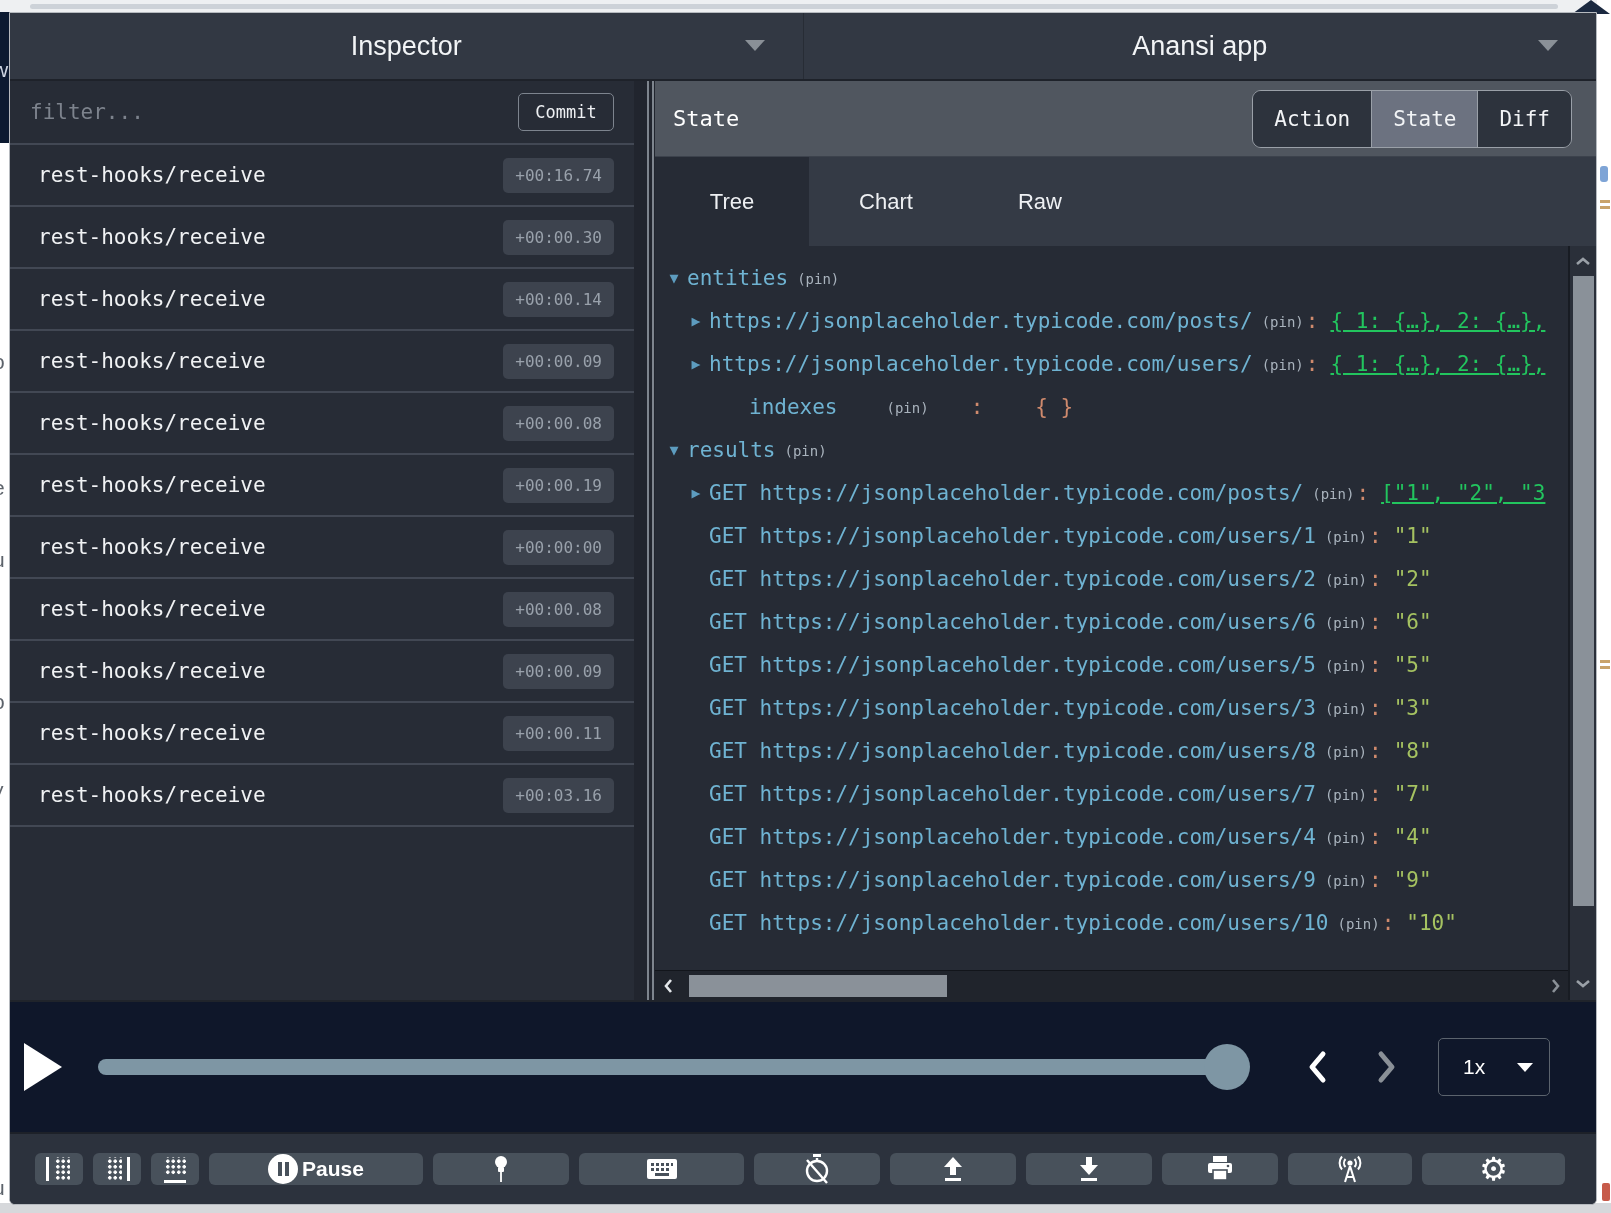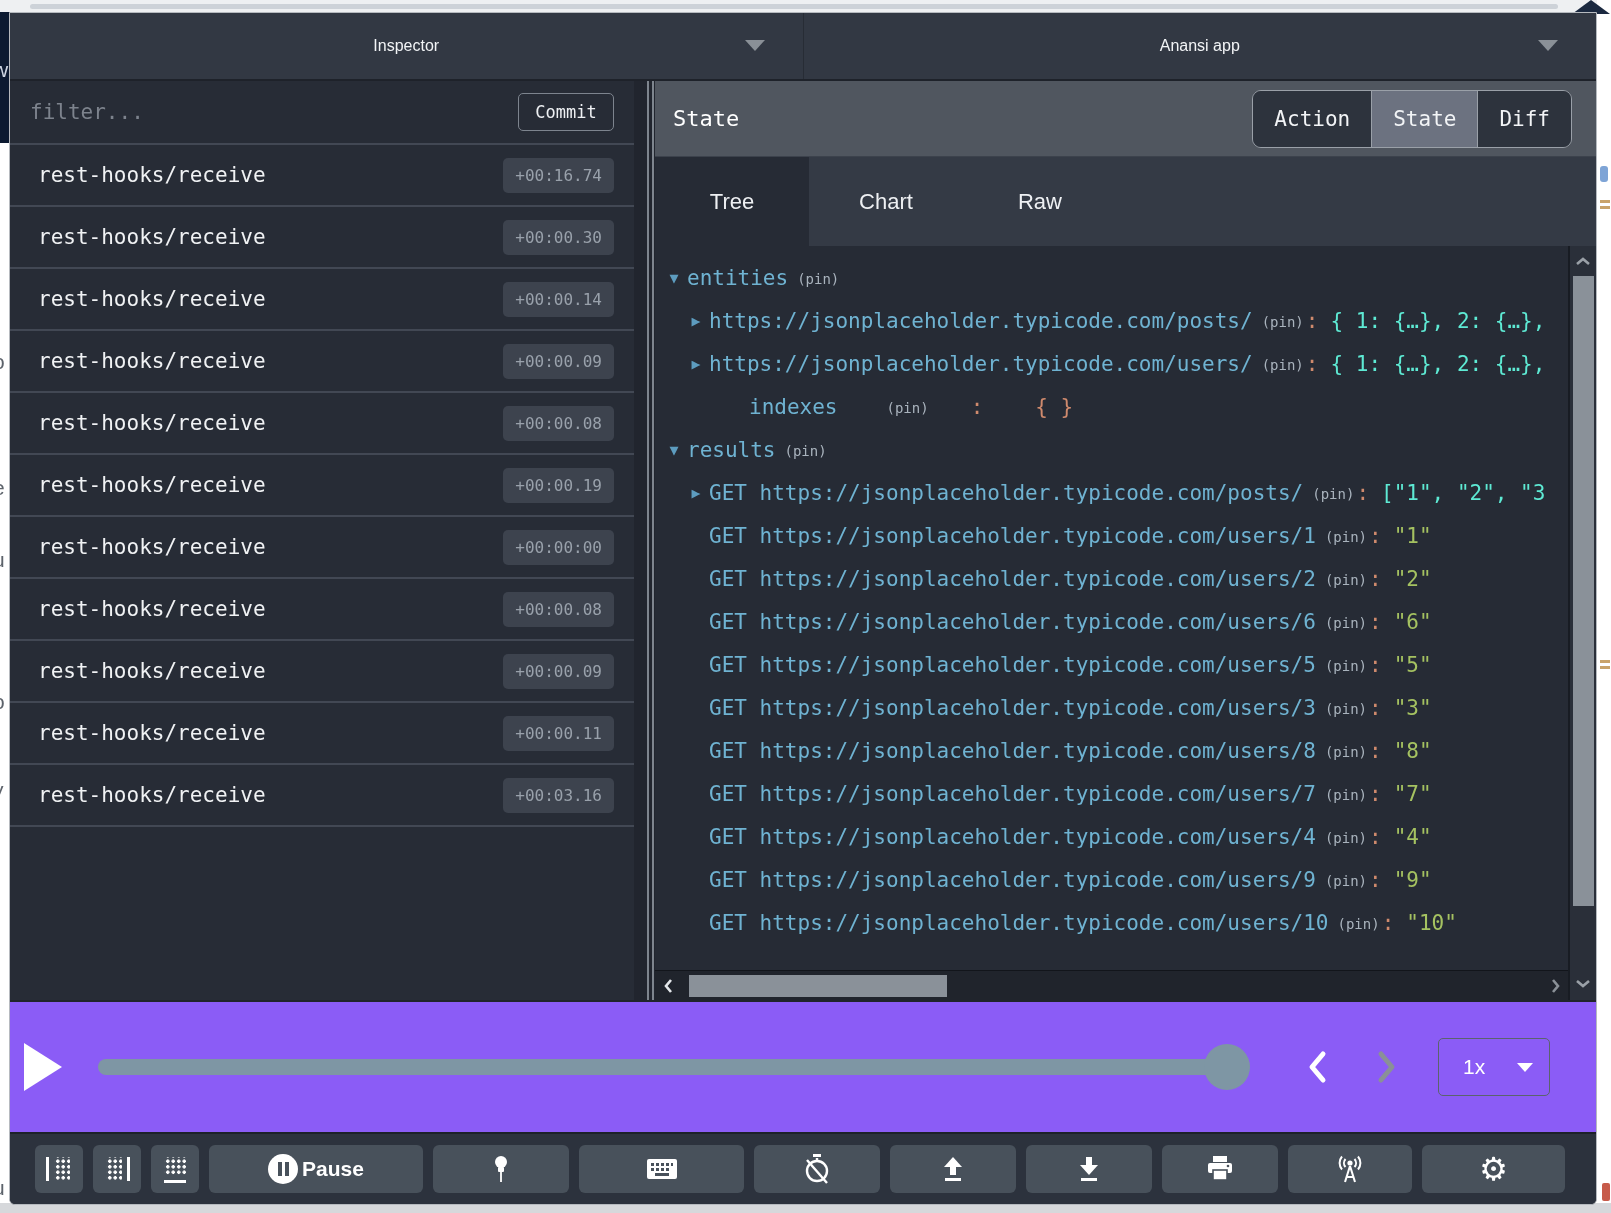--- a/index.html
+++ b/index.html
@@ -23,21 +23,21 @@
 
   
   .devtools{position:absolute;left:9px;top:12px;width:1588px;height:1193px;z-index:2;
     background:#262b35;border:1px solid #b6babf;border-radius:0 0 6px 6px;
     display:flex;flex-direction:column;overflow:hidden;}
 
   
   .dt-header{height:68px;background:#323843;border-bottom:2px solid #1e222a;display:flex;flex:none;}
   .dt-half{flex:1;position:relative;display:flex;align-items:center;justify-content:center;cursor:pointer;}
   .dt-half + .dt-half{border-left:1px solid #272c35;}
-  .half-title{color:#f2f4f6;font-size:16px;}
+  .half-title{color:#f2f4f6;font-size:27px;}
   .caret-down{position:absolute;right:38px;top:27px;width:0;height:0;
     border-left:10px solid transparent;border-right:10px solid transparent;border-top:11px solid #8a9097;}
 
   
   .dt-body{flex:1;display:flex;min-height:0;}
   .left-pane{width:624px;flex:none;display:flex;flex-direction:column;background:#272c36;min-height:0;}
   .pane-divider{width:21px;flex:none;background:#21252e;position:relative;cursor:col-resize;}
   .pane-divider i{position:absolute;top:0;bottom:0;width:2px;background:#7e858e;}
   .pane-divider i:first-child{right:6px;} .pane-divider i:last-child{right:1px;}
   .right-pane{flex:1;display:flex;flex-direction:column;min-width:0;min-height:0;}
@@ -73,58 +73,58 @@
   
   .tree-wrap{flex:1;display:flex;min-height:0;background:#262b35;}
   .tree-main{flex:1;display:flex;flex-direction:column;min-width:0;}
   .tree-content{flex:1;overflow:hidden;padding:10px 0 0 6px;}
   .tree-row{height:43px;display:flex;align-items:center;white-space:nowrap;
     font-family:"DejaVu Sans Mono",monospace;font-size:21px;}
   .tr-arrow{display:inline-block;width:26px;flex:none;text-align:center;font-size:15px;color:#5d9cbf;cursor:pointer;}
   .tr-key{color:#6fb3d2;}
   .tr-pin{font-size:14px;color:#a9b3bd;margin:2px 2px 0 9px;cursor:pointer;}
   .tr-colon{color:#cf8a6d;margin-right:12px;}
-  .tr-value.preview{color:#5eead4;}
+  .tr-value.preview{color:#22c55e;text-decoration:underline;}
   .tr-value.object{color:#cf8a6d;}
   .tr-value.string{color:#a5c261;}
 
   
   .tree-hscroll{height:30px;flex:none;background:#20242c;border-top:1px solid #12151b;
     display:flex;align-items:center;}
   .hs-btn{width:26px;flex:none;display:flex;align-items:center;justify-content:center;cursor:pointer;}
   .hs-track{flex:1;height:30px;position:relative;}
   .hs-thumb{position:absolute;left:8px;top:4px;width:258px;height:22px;background:#8a9199;}
   .tree-vscroll{width:28px;flex:none;background:#2a2f39;border-left:2px solid #181c23;position:relative;}
   .vs-btn{position:absolute;left:0;width:100%;height:26px;display:flex;align-items:center;justify-content:center;cursor:pointer;}
   .vs-btn.up{top:2px;} .vs-btn.down{bottom:4px;}
   .vs-thumb{position:absolute;left:3px;top:30px;width:21px;height:630px;background:#8a9199;}
 
   
-  .player{height:132px;flex:none;background:#8b5cf6;border-top:2px solid #20242b;
+  .player{height:132px;flex:none;background:#0f172a;border-top:2px solid #20242b;
     display:flex;align-items:center;padding:0 46px 0 14px;}
   .play-btn{width:46px;height:52px;flex:none;background:transparent;border:none;cursor:pointer;
     display:flex;align-items:center;margin-right:28px;}
   .play-tri{width:0;height:0;border-top:24px solid transparent;border-bottom:24px solid transparent;
     border-left:38px solid #ffffff;}
   .slider{flex:1;height:16px;border-radius:8px;background:#7e96a4;position:relative;margin-right:48px;cursor:pointer;}
   .slider-thumb{position:absolute;right:-6px;top:50%;transform:translateY(-50%);
     width:46px;height:46px;border-radius:50%;background:#7e96a4;cursor:grab;}
   .step-btn{width:52px;height:52px;flex:none;background:transparent;border:none;cursor:pointer;
     display:flex;align-items:center;justify-content:center;margin-right:16px;}
   .speed-btn{width:112px;height:58px;flex:none;margin-left:10px;background:transparent;
     border:1px solid #5b636d;border-radius:5px;display:flex;align-items:center;
     justify-content:space-between;padding:0 16px 0 24px;cursor:pointer;}
   .speed-label{color:#ffffff;font-size:21px;}
   .caret-small{width:0;height:0;border-left:8px solid transparent;border-right:8px solid transparent;
     border-top:9px solid #ffffff;}
 
   
   .toolbar{height:72px;flex:none;background:#2c323d;border-top:2px solid #1d2129;
     display:flex;align-items:center;gap:10px;padding:0 25px;}
-  .tb-btn{height:48px;flex:none;border:none;border-radius:6px;background:#48515b;color:#fff;
+  .tb-btn{height:32px;flex:none;border:none;border-radius:6px;background:#48515b;color:#fff;
     display:flex;align-items:center;justify-content:center;gap:4px;cursor:pointer;}
   .tb-label{font-size:21px;font-weight:bold;color:#ffffff;}
   .dock-ic{position:relative;width:26px;height:28px;display:inline-block;}
   .dock-dots{position:absolute;background-image:radial-gradient(circle,#fff 1.6px,transparent 1.8px);
     background-size:5.5px 5.5px;background-position:1px 1.5px;}
   .dock-left .dock-dots{inset:2px 2px 2px 8px;}
   .dock-right .dock-dots{inset:2px 8px 2px 2px;}
   .dock-bottom .dock-dots{inset:2px 2px 8px 2px;}
   .dock-bar{position:absolute;background:#fff;}
   .dock-left .dock-bar{left:0;top:2px;bottom:2px;width:3px;}

